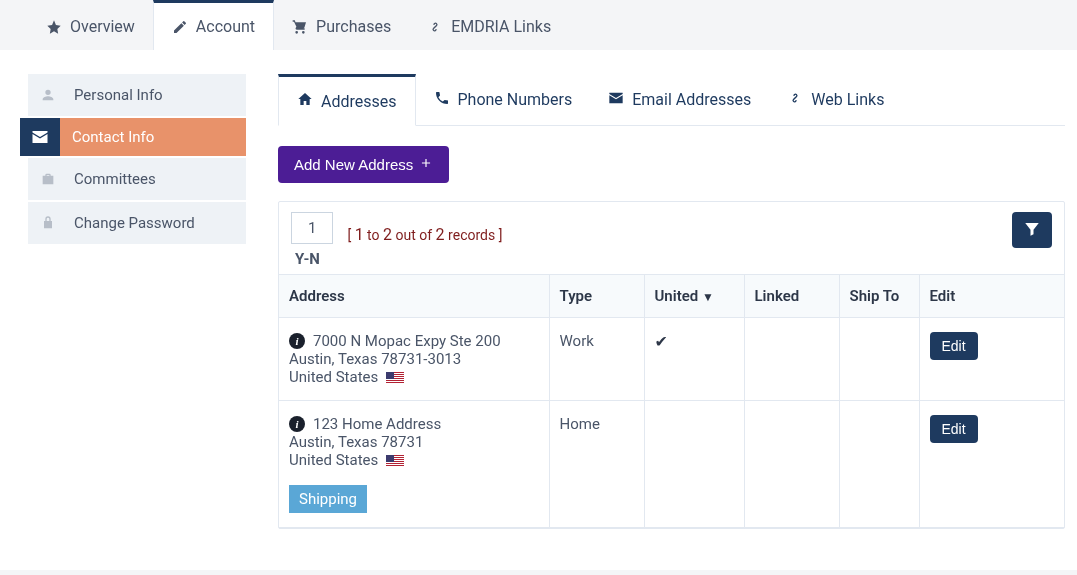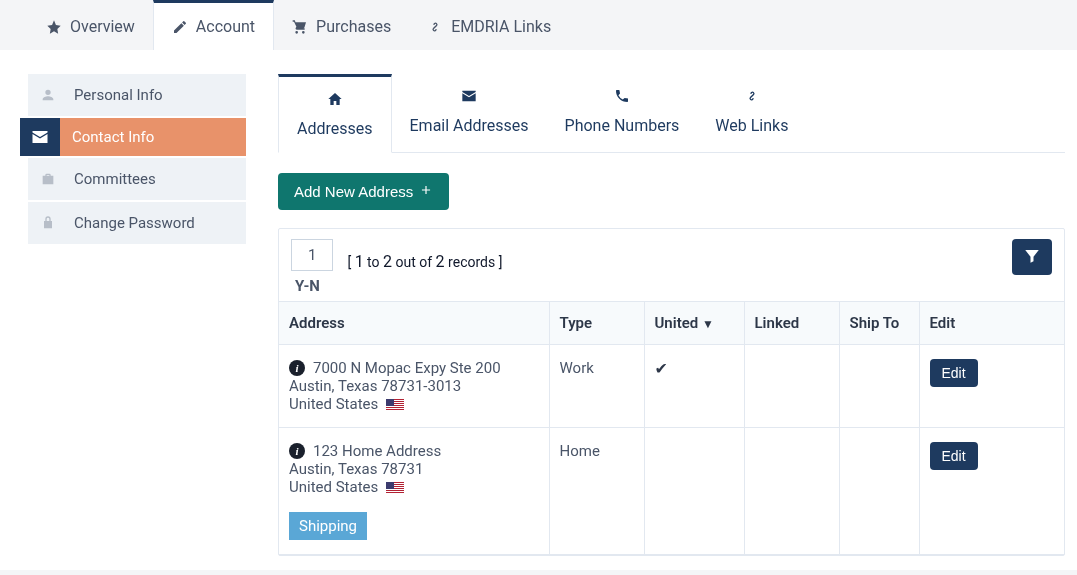--- a/index.html
+++ b/index.html
@@ -79,34 +79,33 @@
   display: flex;
 }
 .sub-tab {
   display: flex;
   align-items: center;
   gap: 8px;
   padding: 14px 18px;
   cursor: pointer;
   color: #1e3a5f;
   font-size: 16px;
-  flex-direction: column;
 }
 .sub-tab.active {
   border: 1px solid #e2e8f0;
   border-top: 3px solid #1e3a5f;
   border-bottom: 1px solid #fff;
   margin-bottom: -1px;
   background: #fff;
 }
 .add-btn {
   display: inline-flex;
   align-items: center;
   gap: 6px;
-  background: #0f766e;
+  background: #4c1d95;
   color: #fff;
   border: none;
   padding: 10px 16px;
   border-radius: 4px;
   font-size: 15px;
   cursor: pointer;
   margin: 20px 0 18px 0;
 }
 .table-container {
   border: 1px solid #e2e8f0;
@@ -118,21 +117,21 @@
   justify-content: space-between;
   padding: 10px 12px 6px 12px;
 }
 .pager-left { display: flex; flex-direction: column; gap: 6px; }
 .pager-top { display: flex; align-items: center; gap: 14px; }
 .page-num-box {
   border: 1px solid #cbd5e0;
   padding: 6px 16px;
   font-size: 15px;
 }
-.pager-text { color: #0f172a; font-size: 14px; margin-top: 12px; }
+.pager-text { color: #7f1d1d; font-size: 14px; margin-top: 12px; }
 .pager-text .num { font-size: 16px; }
 .sort-label { font-size: 15px; color: #4a5568; margin-left: 4px; font-weight: bold; }
 .filter-btn {
   background: #1e3a5f;
   color: #fff;
   border: none;
   border-radius: 4px;
   width: 40px; height: 36px;
   display: flex; align-items: center; justify-content: center;
   cursor: pointer;
@@ -272,29 +271,29 @@
   <div class="content">
     <div class="sub-tabs-wrap">
       <div class="sub-tab active">
         <span><svg viewBox="0 0 24 24" width="16" height="16">
               <path d="M12 3l10 9h-3v9h-5v-6h-4v6H5v-9H2z"></path>
             </svg></span>
         <span>Addresses</span>
       </div>
       <div class="sub-tab">
         <span><svg viewBox="0 0 24 24" width="16" height="16">
+              <path d="M6.6 10.8a15 15 0 006.6 6.6l2.2-2.2a1 1 0 011-.25 11 11 0 003.6.6 1 1 0 011 1V20a1 1 0 01-1 1A17 17 0 013 4a1 1 0 011-1h3.4a1 1 0 011 1 11 11 0 00.6 3.6 1 1 0 01-.25 1z"></path>
+            </svg></span>
+        <span>Phone Numbers</span>
+      </div>
+      <div class="sub-tab">
+        <span><svg viewBox="0 0 24 24" width="16" height="16">
               <path d="M2 4h20v2l-10 6L2 6V4zm0 4l10 6 10-6v12H2V8z"></path>
             </svg></span>
         <span>Email Addresses</span>
-      </div>
-      <div class="sub-tab">
-        <span><svg viewBox="0 0 24 24" width="16" height="16">
-              <path d="M6.6 10.8a15 15 0 006.6 6.6l2.2-2.2a1 1 0 011-.25 11 11 0 003.6.6 1 1 0 011 1V20a1 1 0 01-1 1A17 17 0 013 4a1 1 0 011-1h3.4a1 1 0 011 1 11 11 0 00.6 3.6 1 1 0 01-.25 1z"></path>
-            </svg></span>
-        <span>Phone Numbers</span>
       </div>
       <div class="sub-tab">
         <span><svg viewBox="0 0 24 24" width="16" height="16">
               <path d="M10.59 13.41a1 1 0 001.41 0l3-3a3 3 0 00-4.24-4.24l-1 1a1 1 0 001.41 1.41l1-1a1 1 0 011.41 1.41l-3 3a1 1 0 000 1.42zM13.41 10.59a1 1 0 00-1.41 0l-3 3a3 3 0 004.24 4.24l1-1a1 1 0 10-1.41-1.41l-1 1a1 1 0 01-1.41-1.41l3-3a1 1 0 000-1.42z"></path>
             </svg></span>
         <span>Web Links</span>
       </div>
     </div>
 
     <button class="add-btn">

